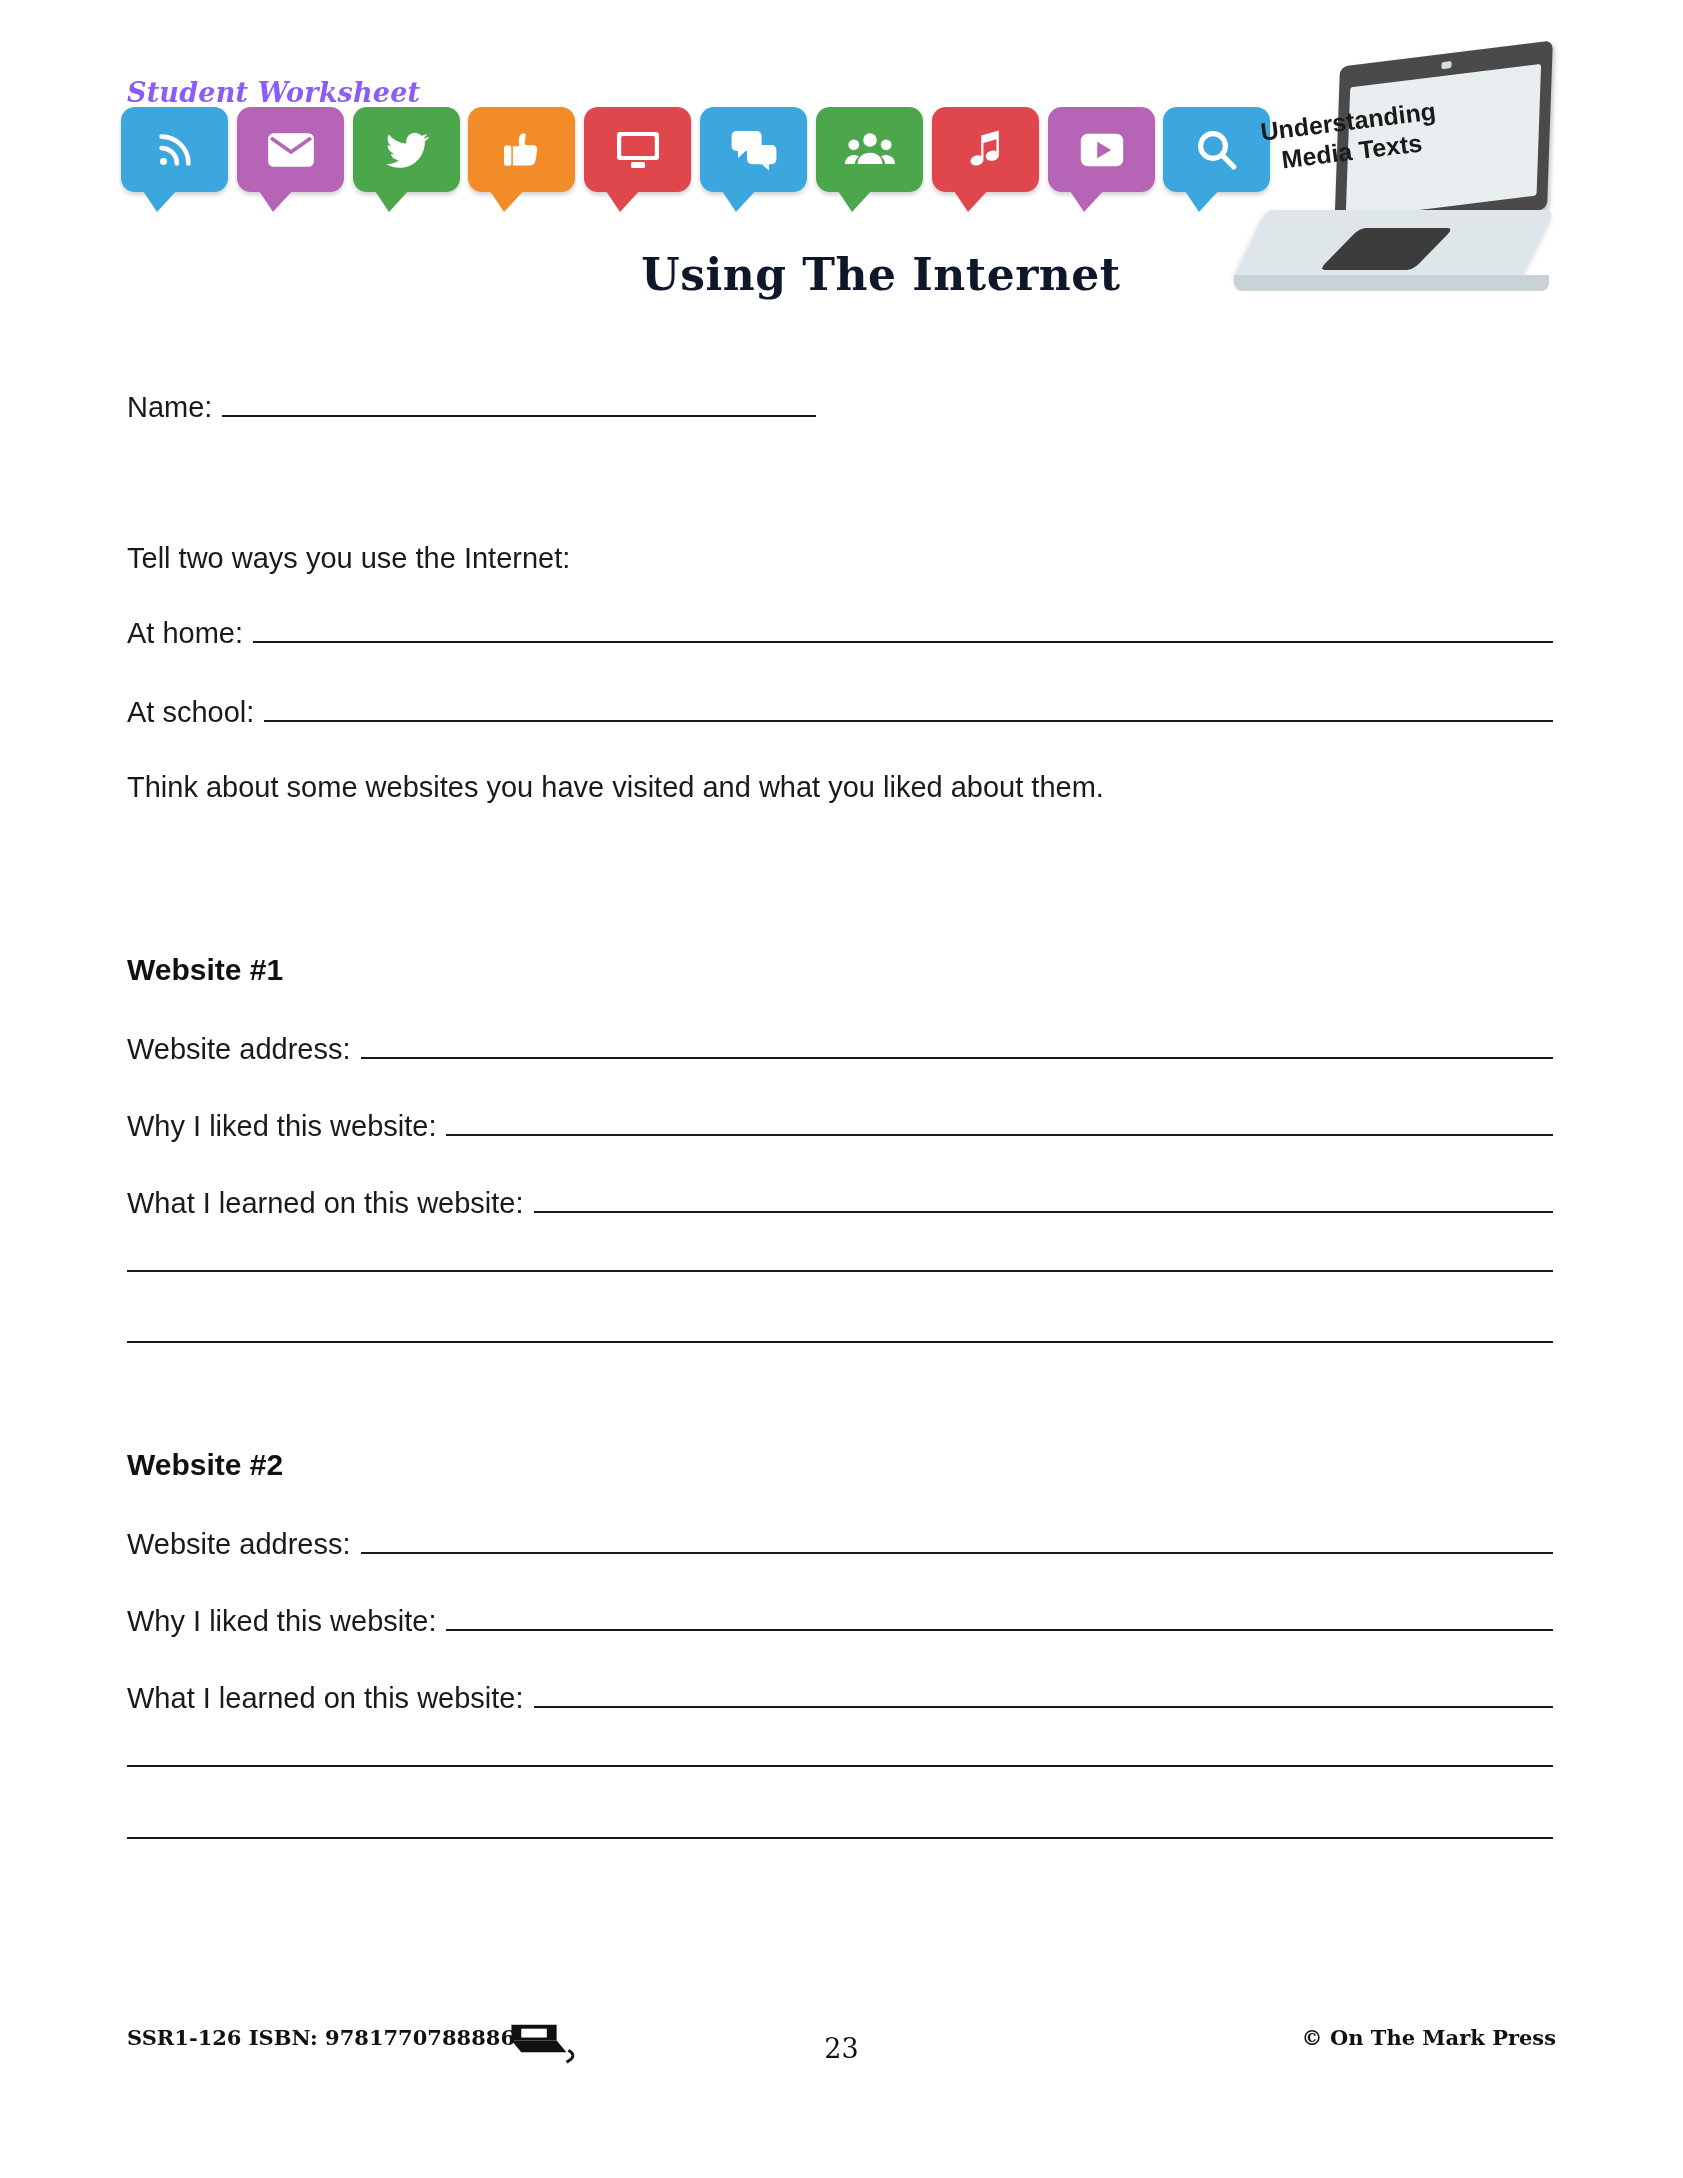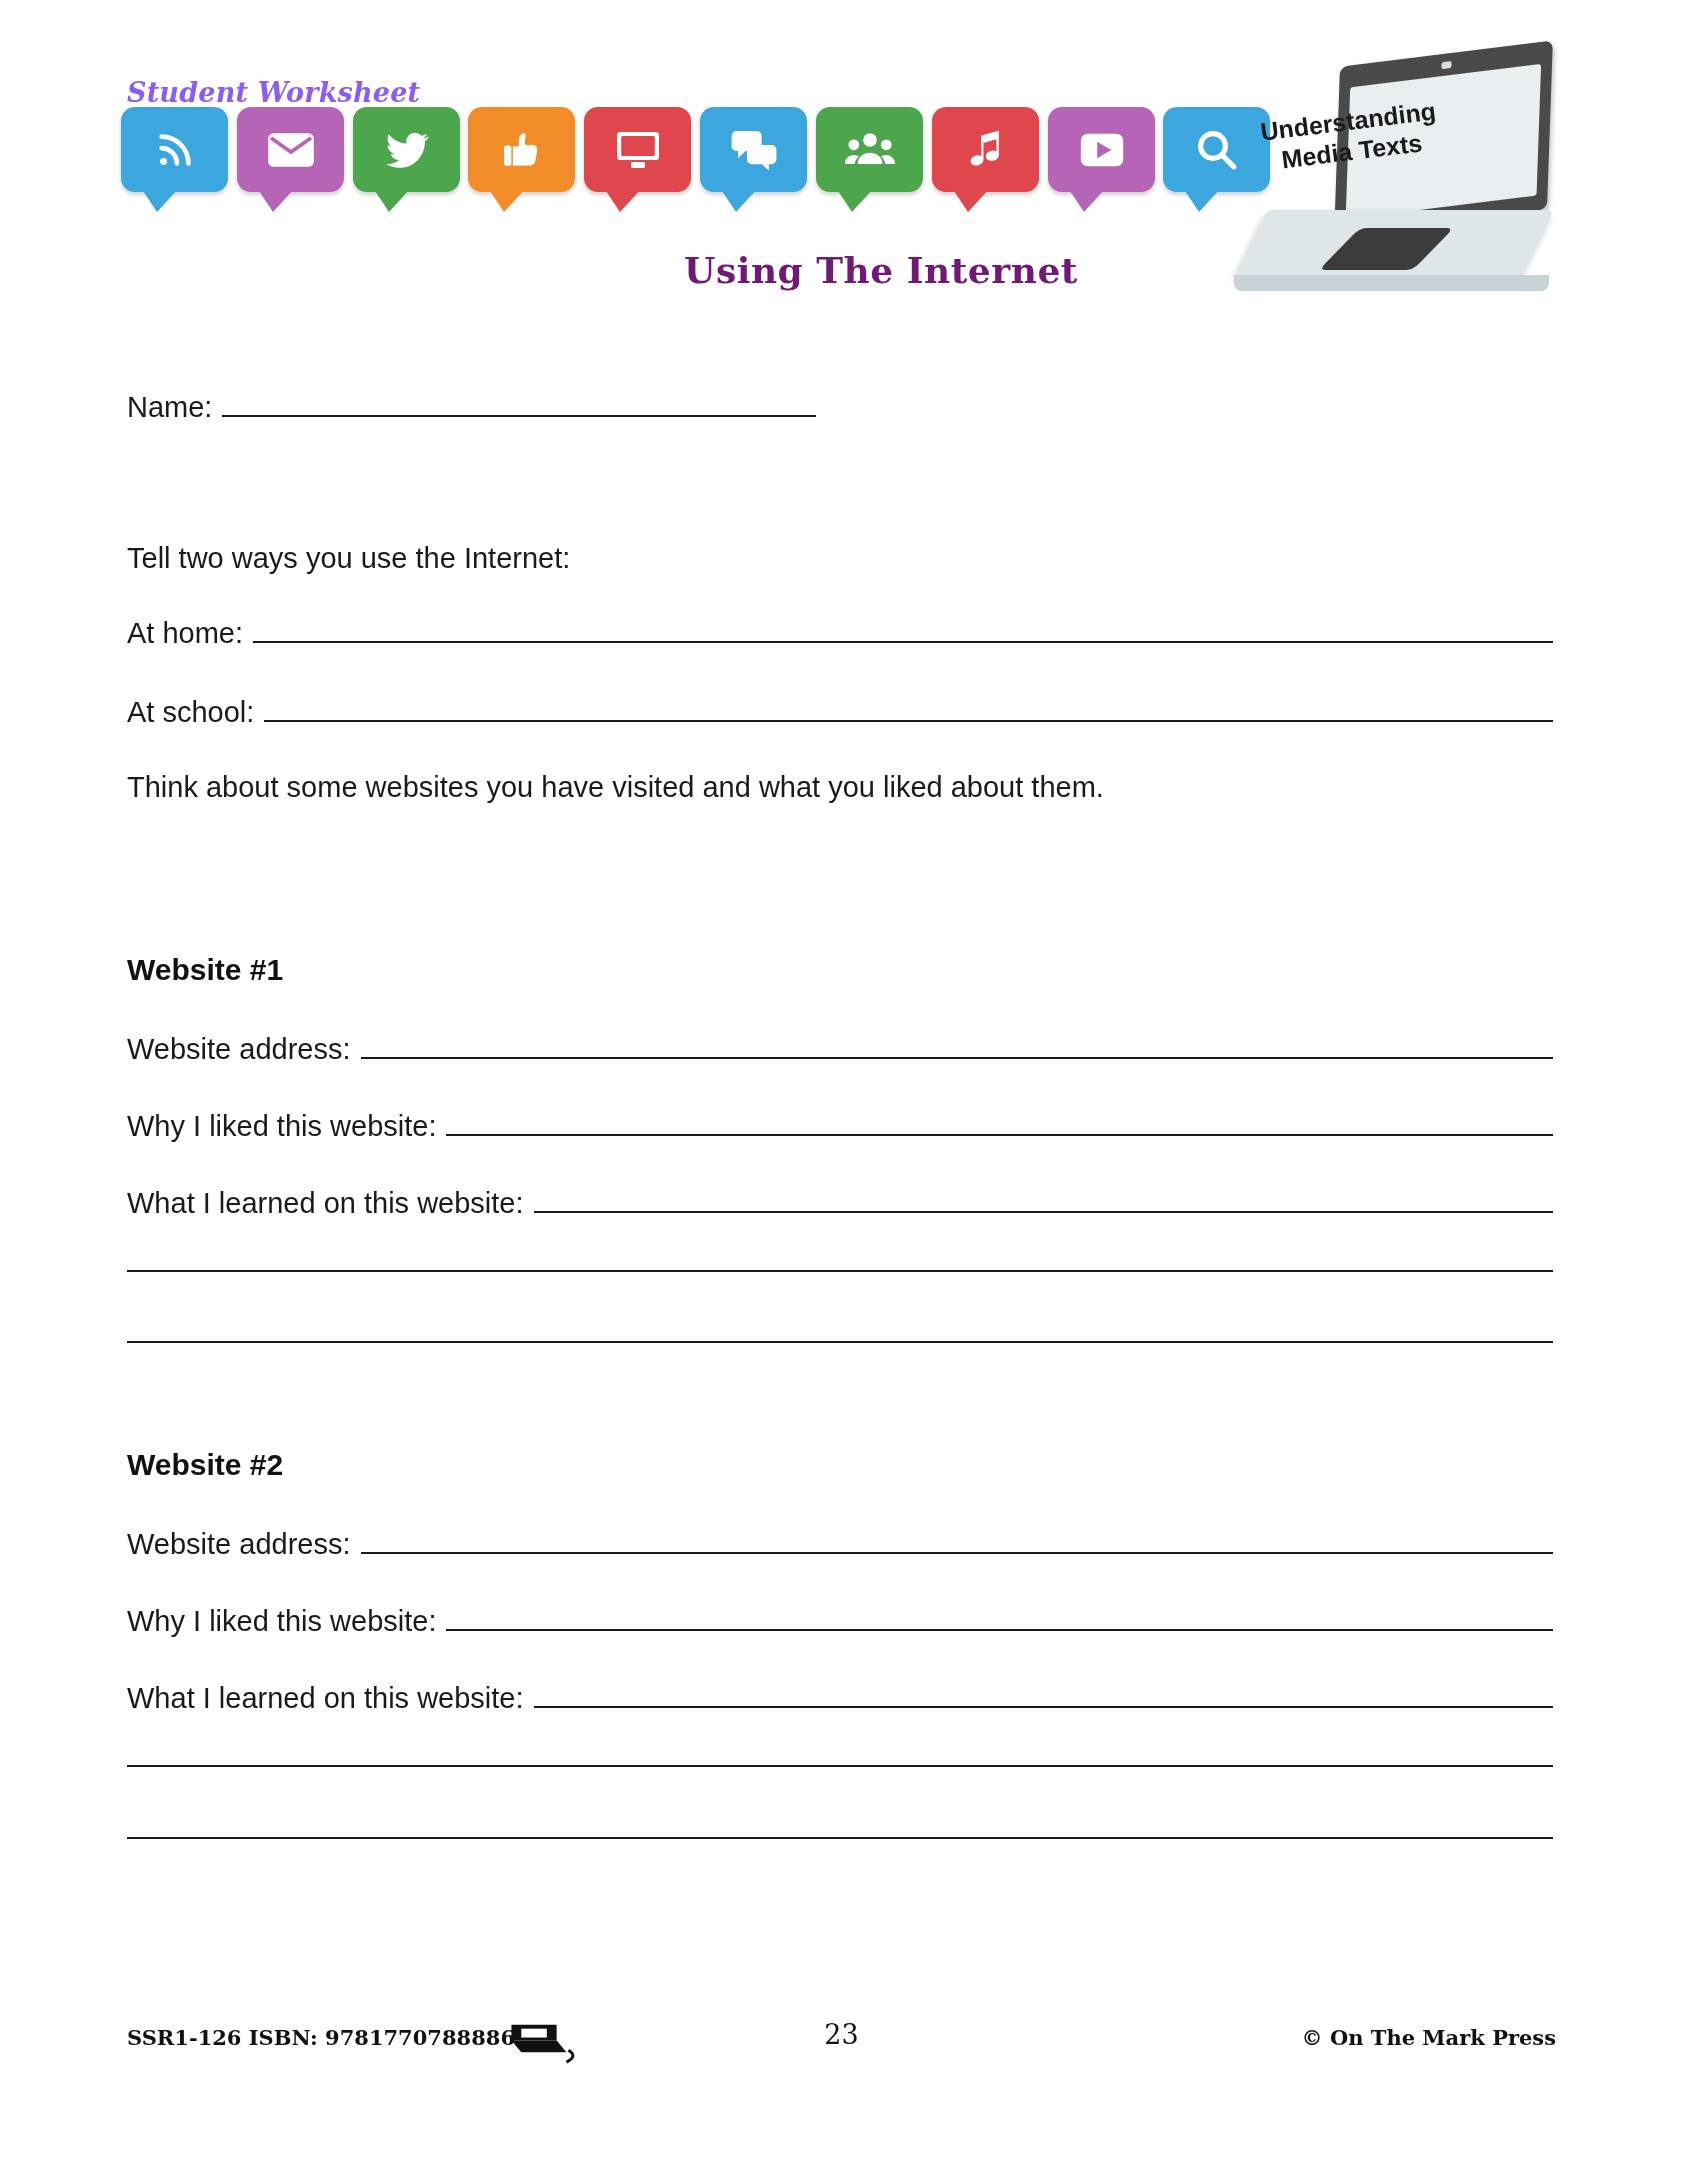--- a/index.html
+++ b/index.html
@@ -84,23 +84,23 @@
 
   
   .worksheet-title {
     position: absolute;
     left: 0;
     top: 249px;
     width: 1683px;
     text-align: center;
     font-family: "DejaVu Serif", serif;
     font-weight: bold;
-    font-size: 36px;
+    font-size: 44px;
     letter-spacing: 0.5px;
-    color: #701a75;
+    color: #0f172a;
     padding-left: 79px;
     box-sizing: border-box;
   }
 
   
   .laptop {
     position: absolute;
     left: 1228px;
     top: 54px;
     width: 356px;
@@ -234,21 +234,21 @@
     left: 127px;
     top: 10px;
     font-family: "DejaVu Serif", serif;
     font-weight: bold;
     font-size: 21px;
     color: #111111;
   }
   .footer-page {
     position: absolute;
     left: 0;
-    top: 4px;
+    top: 18px;
     width: 1683px;
     text-align: center;
     font-family: "DejaVu Serif", serif;
     font-size: 27px;
     color: #111111;
   }
   .footer-right {
     position: absolute;
     right: 127px;
     top: 10px;

